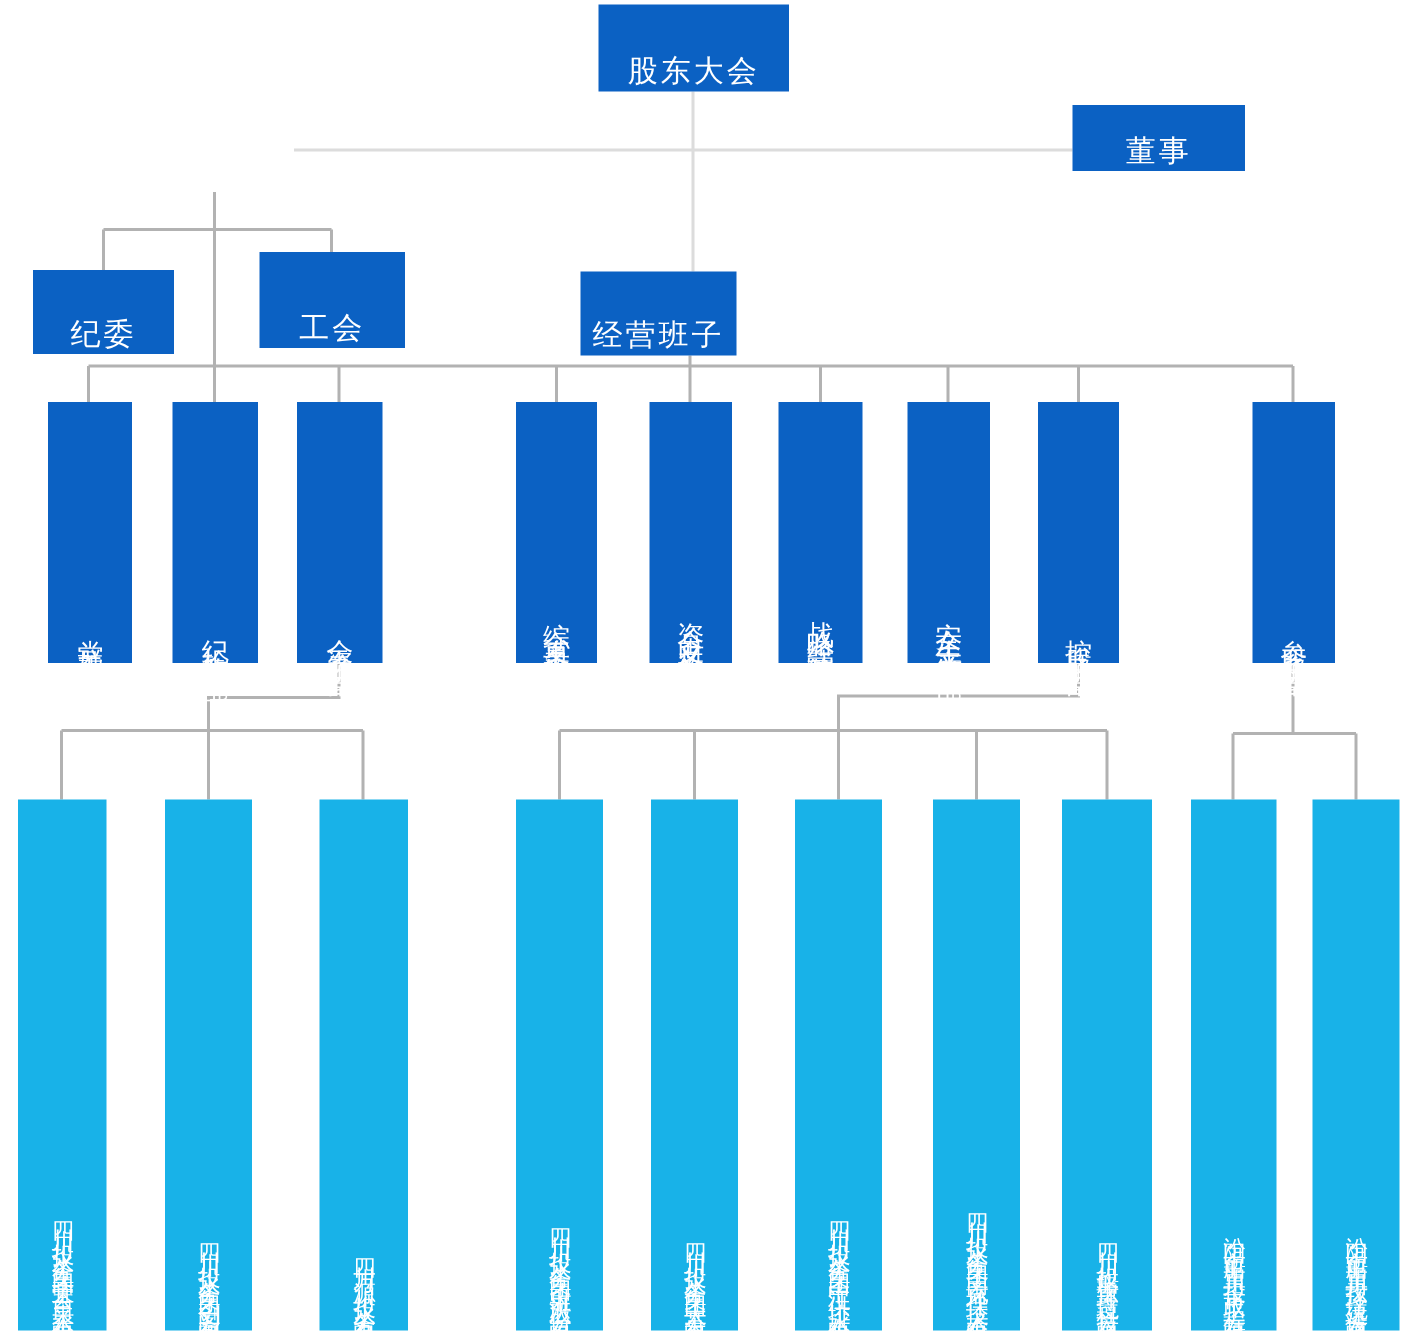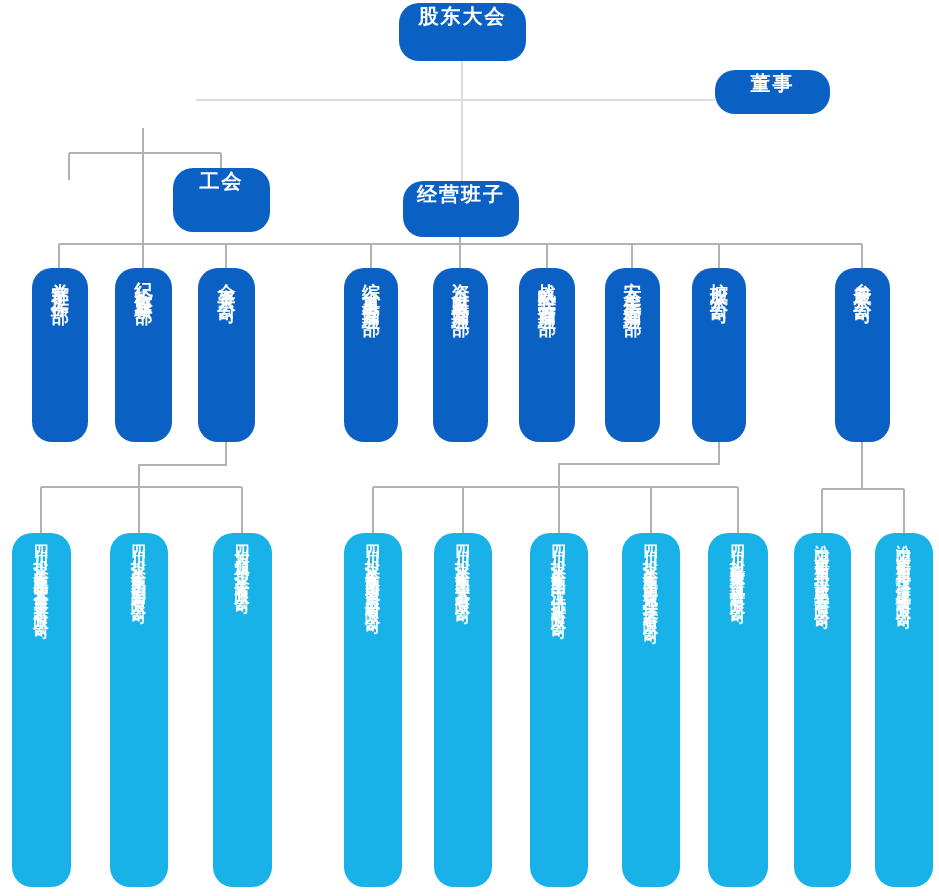--- a/index.html
+++ b/index.html
@@ -6,22 +6,22 @@
   html,body { background:#ffffff; }
   body { font-family:"Liberation Sans","DejaVu Sans",sans-serif; }
   .canvas {
     position:relative; width:939px; height:896px; background:#ffffff; overflow:hidden;
   }
   .connectors { position:absolute; left:0; top:0; width:939px; height:896px; }
   .connectors path { fill:none; stroke-width:2px; }
   .connectors .line-light { stroke:var(--line-light,#dcdcdc); }
   .connectors .line-gray  { stroke:var(--line-gray,#b2b2b2); }
   .node {
-    position:absolute; display:flex; align-items:flex-start; justify-content:center;
-    color:#ffffff; font-weight:bold; text-align:center;border-radius:20px;
+    position:absolute; display:flex; align-items:flex-end; justify-content:center;
+    color:#ffffff; font-weight:normal; text-align:center;
   }
   .dark  { background:var(--primary-blue,#0b61c3); }
   .light { background:var(--secondary-blue,#18b2e8); }
   .h-node { font-size:20px; letter-spacing:2px; }
   .v-node span {
     writing-mode:vertical-lr; text-orientation:upright; line-height:1;
     display:block;
   }
   .dept-node { font-size:18px; }
   .dept-node span { letter-spacing:6px; }
@@ -53,24 +53,27 @@
   </svg>
 
   <div class="node dark h-node" style="left:399px;top:3px;width:127px;height:58px">
     <span>股东大会</span>
   </div>
 
   <div class="node dark h-node" style="left:715px;top:70px;width:115px;height:44px">
     <span>董事</span>
   </div>
 
+  <div class="node dark h-node" style="left:22px;top:180px;width:94px;height:56px">
+    <span>纪委</span>
+  </div>
   <div class="node dark h-node" style="left:173px;top:168px;width:97px;height:64px">
     <span>工会</span>
   </div>
-  <div class="node dark h-node" style="left:403px;top:181px;width:116px;height:56px">
+  <div class="node dark h-node" style="left:387px;top:181px;width:104px;height:56px">
     <span>经营班子</span>
   </div>
 
   <div class="node dark v-node dept-node" style="left:32px;top:268px;width:56px;height:174px">
     <span>党群工作部</span>
   </div>
   <div class="node dark v-node dept-node" style="left:115px;top:268px;width:57px;height:174px">
     <span>纪检监察部</span>
   </div>
   <div class="node dark v-node dept-node" style="left:198px;top:268px;width:57px;height:174px">

